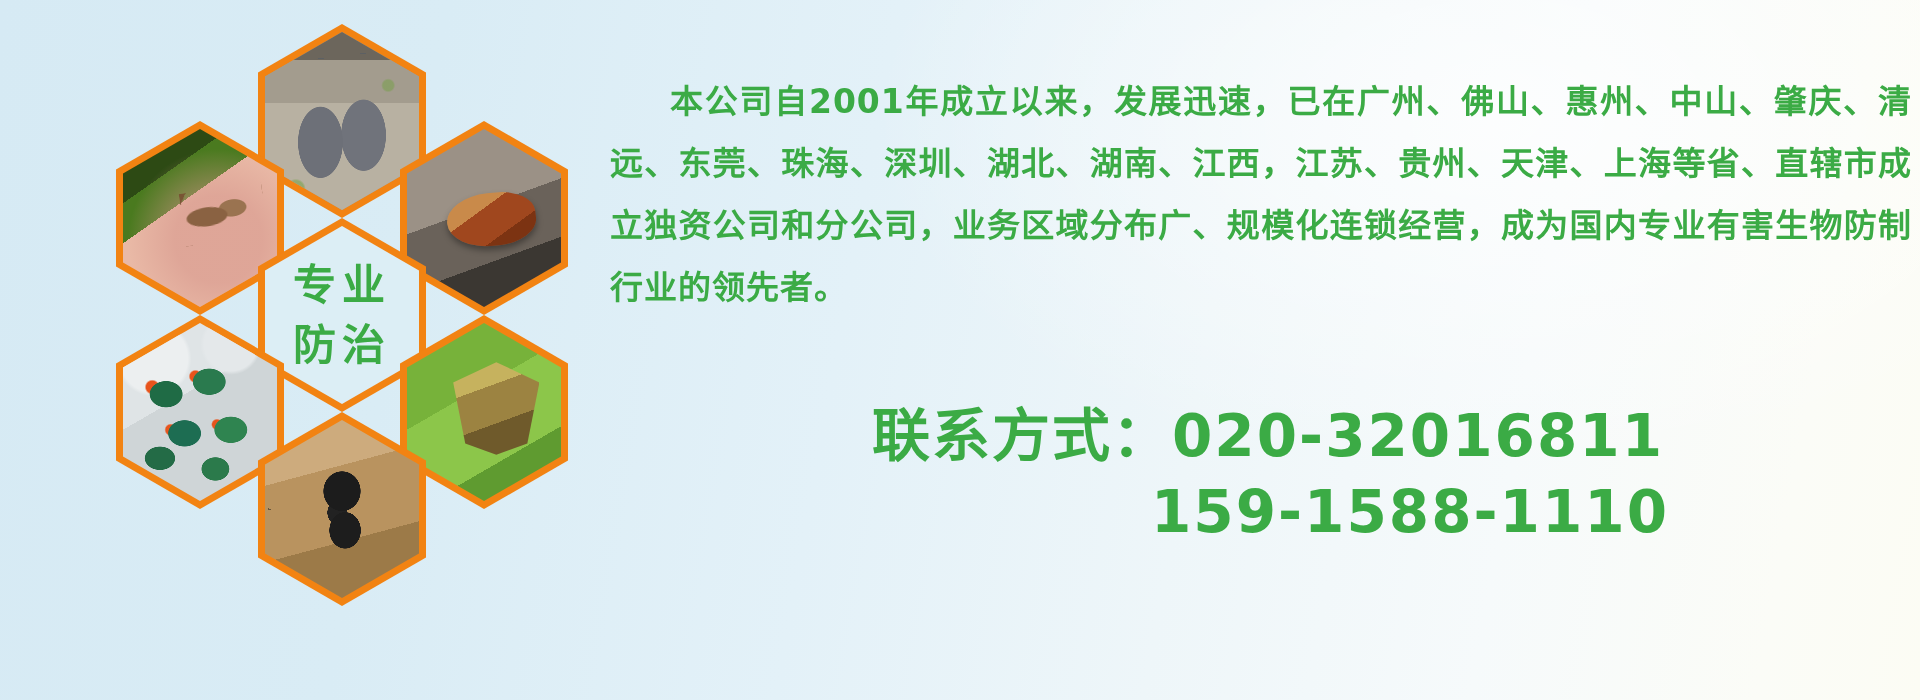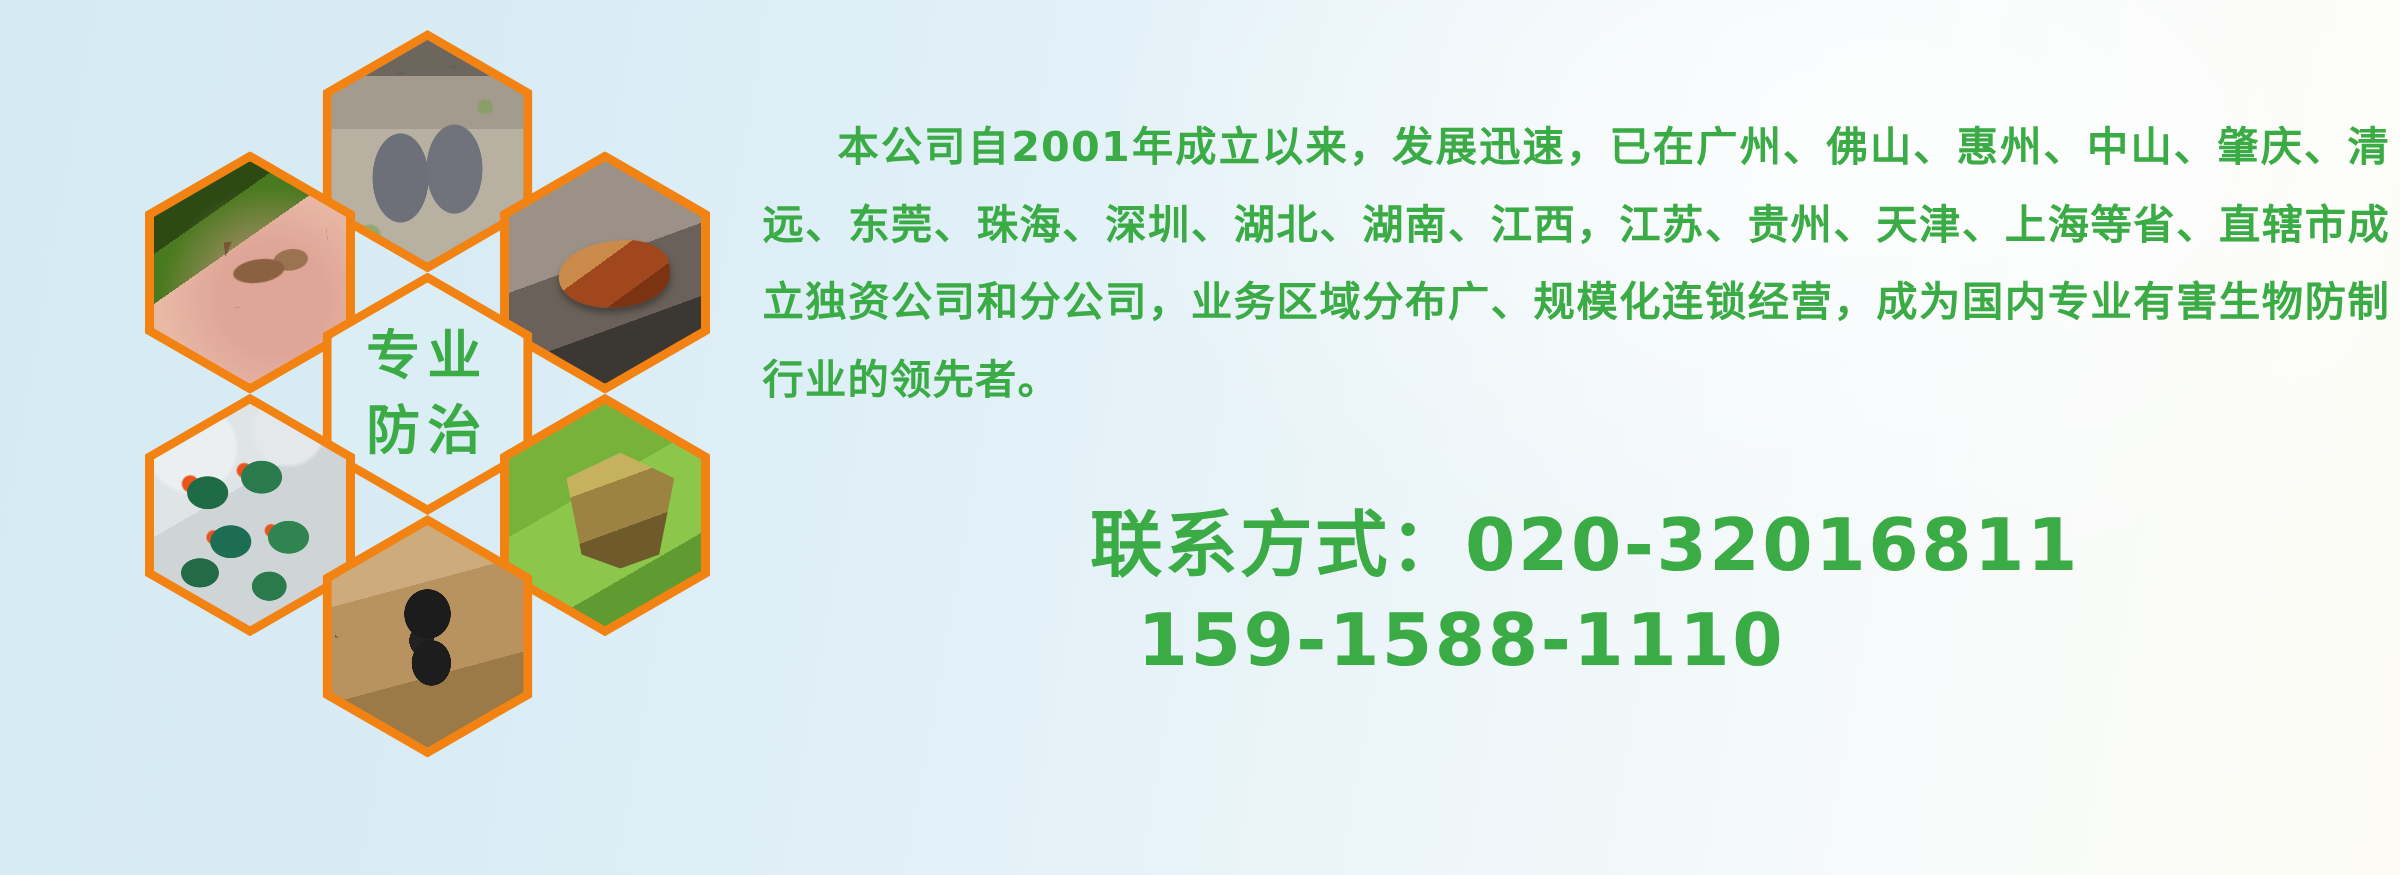--- a/index.html
+++ b/index.html
@@ -130,38 +130,38 @@
       radial-gradient(ellipse 12% 8% at 24% 76%, #236b46 0 80%, rgba(0,0,0,0) 84%),
       radial-gradient(ellipse 11% 8% at 60% 82%, #2b7a4b 0 80%, rgba(0,0,0,0) 84%),
       radial-gradient(circle at 19% 36%, #e8541c 0 3.5%, rgba(0,0,0,0) 4.5%),
       radial-gradient(circle at 47% 30%, #e8541c 0 3.5%, rgba(0,0,0,0) 4.5%),
       radial-gradient(circle at 31% 60%, #e8541c 0 3.2%, rgba(0,0,0,0) 4.2%),
       radial-gradient(circle at 61% 57%, #e8541c 0 3.2%, rgba(0,0,0,0) 4.2%);
   }
 
   
   #body-copy{
-    position:absolute;left:610px;top:54px;width:1302px;
+    position:absolute;left:610px;top:38px;width:1302px;
     color:#3bab45;
     font-size:33px;line-height:62px;letter-spacing:1px;
     font-weight:bold;
     font-family:"DejaVu Sans","Liberation Sans",sans-serif;
     text-indent:60px;
     text-align:justify;
   }
   #contact{
     position:absolute;left:620px;top:398px;width:1290px;
     color:#3bab45;font-weight:bold;
     font-family:"DejaVu Sans","Liberation Sans",sans-serif;
   }
   .contact-line{
     font-size:58px;line-height:76px;letter-spacing:2px;white-space:nowrap;
   }
   .contact-line.l1{padding-left:6px;text-align:center;}
-  .contact-line.l2{padding-left:290px;}
+  .contact-line.l2{padding-left:290px;text-align:center;}
 </style>
 </head>
 <body>
 
 <div id="banner">
 
   <div id="collage">
 
     <div class="hex h-top">
       <div class="inner">

